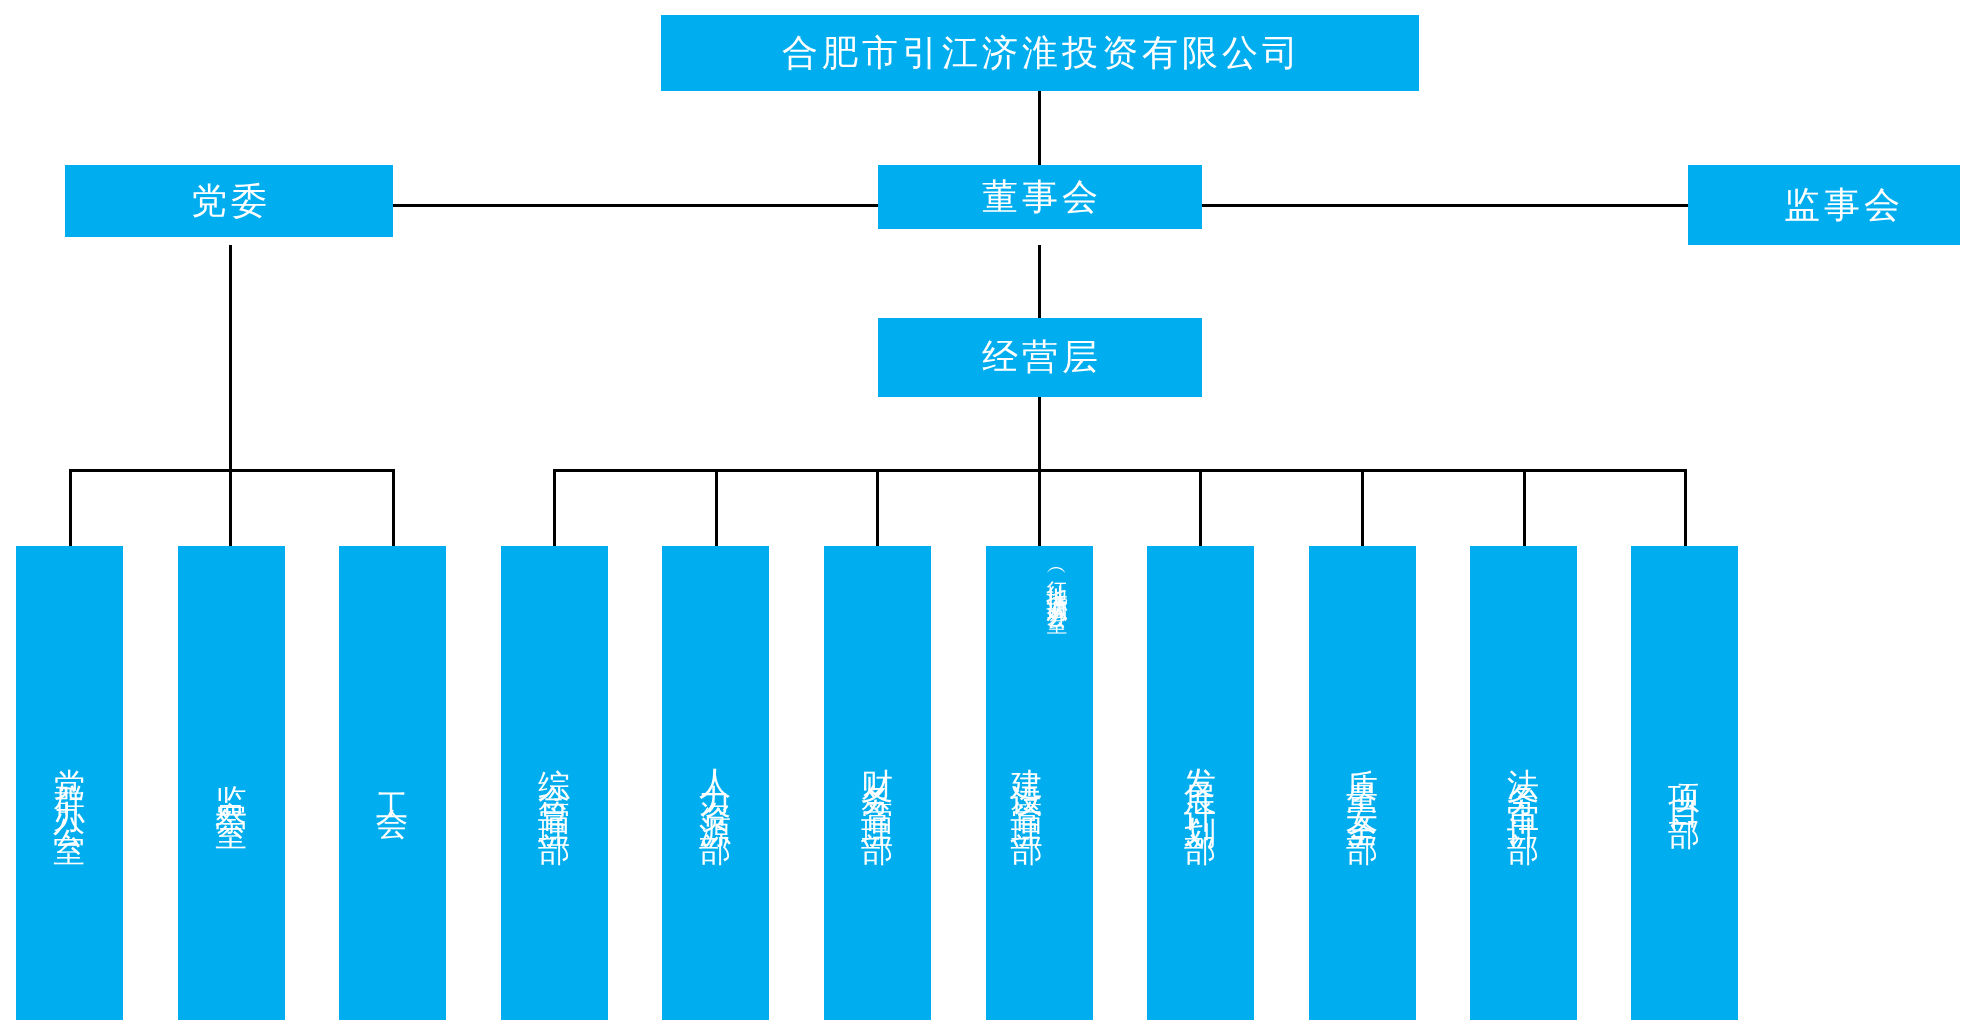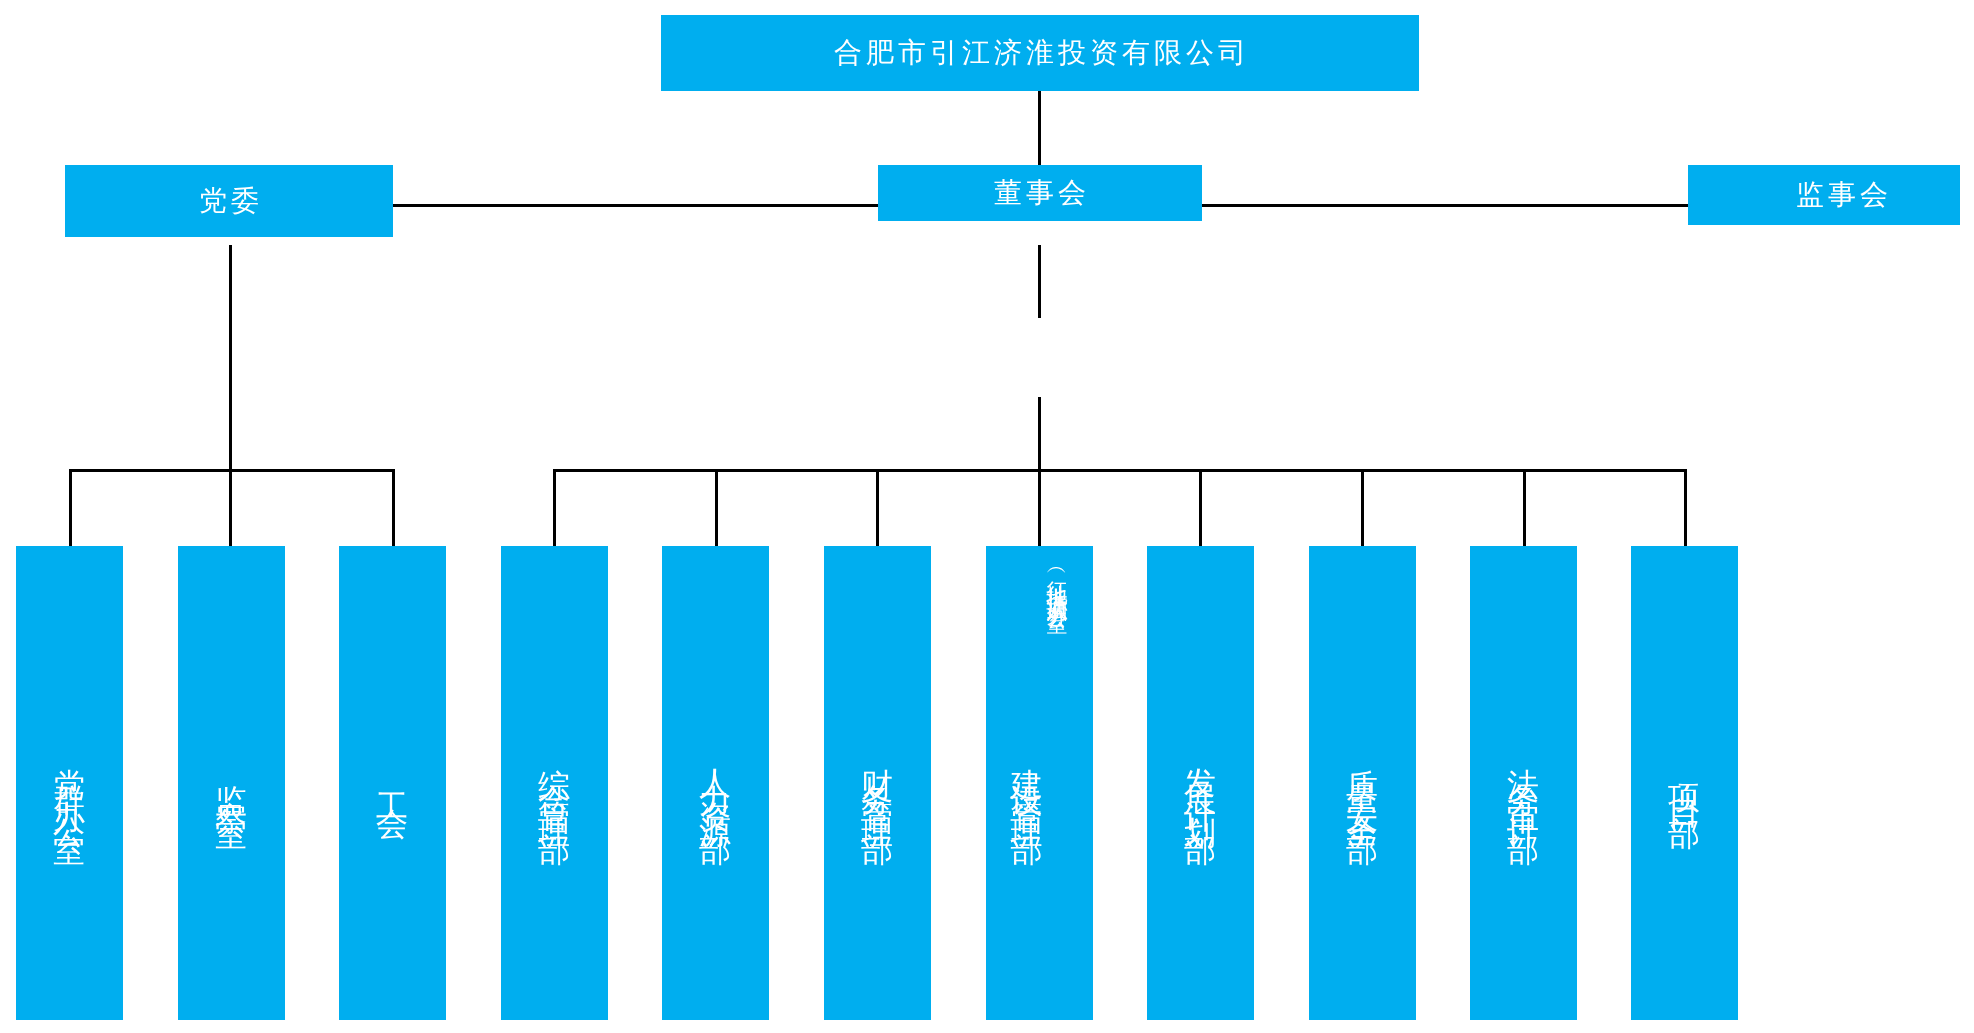--- a/index.html
+++ b/index.html
@@ -22,21 +22,21 @@
   .box{
     position:absolute;
     background:var(--box-color);
     color:var(--text-color);
     display:flex;
     align-items:center;
     justify-content:center;
     box-sizing:border-box;
   }
   .box.h span{
-    font-size:28px;
+    font-size:36px;
     letter-spacing:4px;
     text-indent:4px;
     white-space:nowrap;
   }
   .box.v{
     width:107px;height:474px;
   }
   .vtext{
     writing-mode:vertical-rl;
     text-orientation:mixed;
@@ -79,27 +79,30 @@
   <div class="line" style="left:1523px;top:469px;width:3px;height:77px;"></div>
   <div class="line" style="left:1684px;top:469px;width:3px;height:77px;"></div>
 
   <div class="box h" style="left:661px;top:15px;width:758px;height:76px;">
     <span>合肥市引江济淮投资有限公司</span>
   </div>
 
   <div class="box h" style="left:65px;top:165px;width:328px;height:72px;">
     <span>党委</span>
   </div>
-  <div class="box h" style="left:878px;top:165px;width:324px;height:56px;">
+  <div class="box h" style="left:878px;top:165px;width:324px;height:64px;">
     <span>董事会</span>
   </div>
-  <div class="box h" style="left:1688px;top:165px;width:272px;height:60px;padding-left:36px;">
+  <div class="box h" style="left:1688px;top:165px;width:272px;height:80px;padding-left:36px;">
     <span>监事会</span>
   </div>
 
+  <div class="box h" style="left:878px;top:318px;width:324px;height:79px;">
+    <span>经营层</span>
+  </div>
 
   <div class="box v" style="left:16px;top:546px;">
     <span class="vtext">党群办公室</span>
   </div>
   <div class="box v" style="left:178px;top:546px;">
     <span class="vtext">监察室</span>
   </div>
   <div class="box v" style="left:339px;top:546px;">
     <span class="vtext">工会</span>
   </div>

